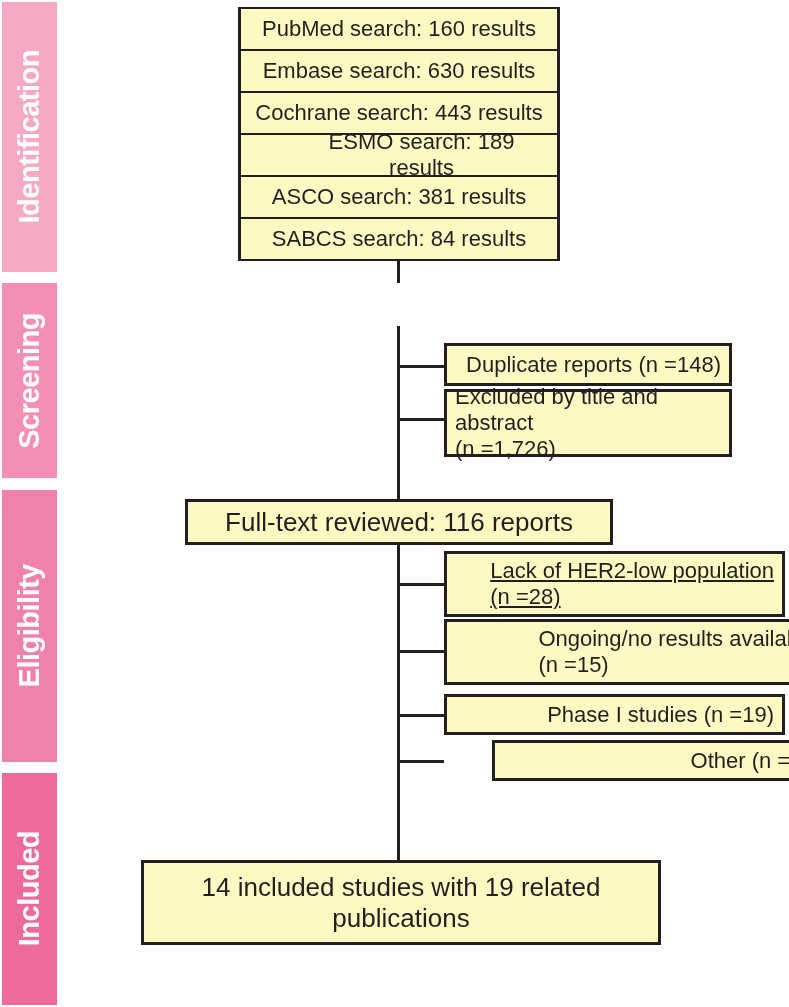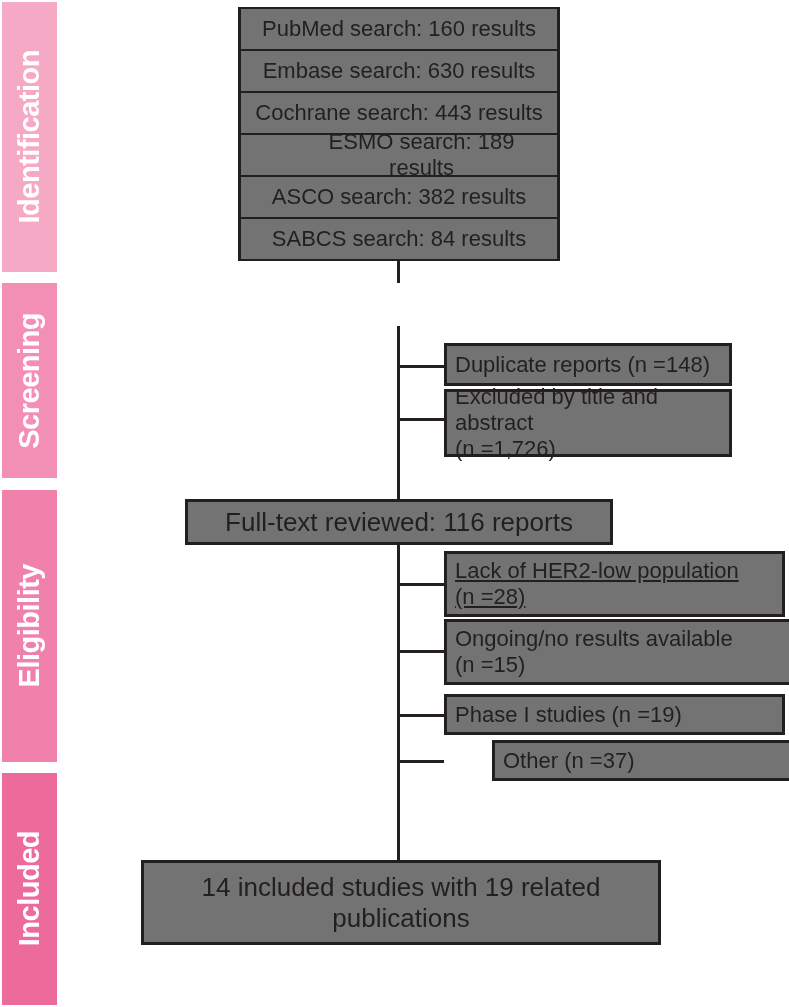--- a/index.html
+++ b/index.html
@@ -38,33 +38,33 @@
     letter-spacing: -0.5px;
     white-space: nowrap;
     font-family: "Liberation Sans", sans-serif;
   }
 
   
   .box {
     position: absolute;
     box-sizing: border-box;
     border: 3px solid #231f20;
-    background: #737373;
+    background: #fef9c3;
     display: flex;
     align-items: center;
     color: #231f20;
     font-size: 22px;
     line-height: 1.18;
   }
   .box.center {
     justify-content: center;
     text-align: center;
   }
   .box.left {
-    justify-content: flex-start;
+    justify-content: flex-end;
     text-align: left;
   }
   .box .txt {
     display: block;
     padding: 0 8px;
     white-space: pre-line;
   }
   .box.stacked {
     border-top-width: 2px;
     border-bottom-width: 2px;
@@ -112,21 +112,21 @@
   <div class="box center stacked" style="left:238px; top:49px; width:322px; height:44px;">
     <span class="txt">Embase search: 630 results</span>
   </div>
   <div class="box center stacked" style="left:238px; top:91px; width:322px; height:44px;">
     <span class="txt">Cochrane search: 443 results</span>
   </div>
   <div class="box center stacked" style="left:238px; top:133px; width:322px; height:44px;padding-left:45px;">
     <span class="txt">ESMO search: 189 results</span>
   </div>
   <div class="box center stacked" style="left:238px; top:175px; width:322px; height:44px;">
-    <span class="txt">ASCO search: 382 results</span>
+    <span class="txt">ASCO search: 381 results</span>
   </div>
   <div class="box center stacked" style="left:238px; top:217px; width:322px; height:44px;">
     <span class="txt">SABCS search: 84 results</span>
   </div>
 
   <div class="vline" style="left:397px; top:260px; height:23px;"></div>
 
 
   <div class="vline" style="left:397px; top:326px; height:175px;"></div>
 

